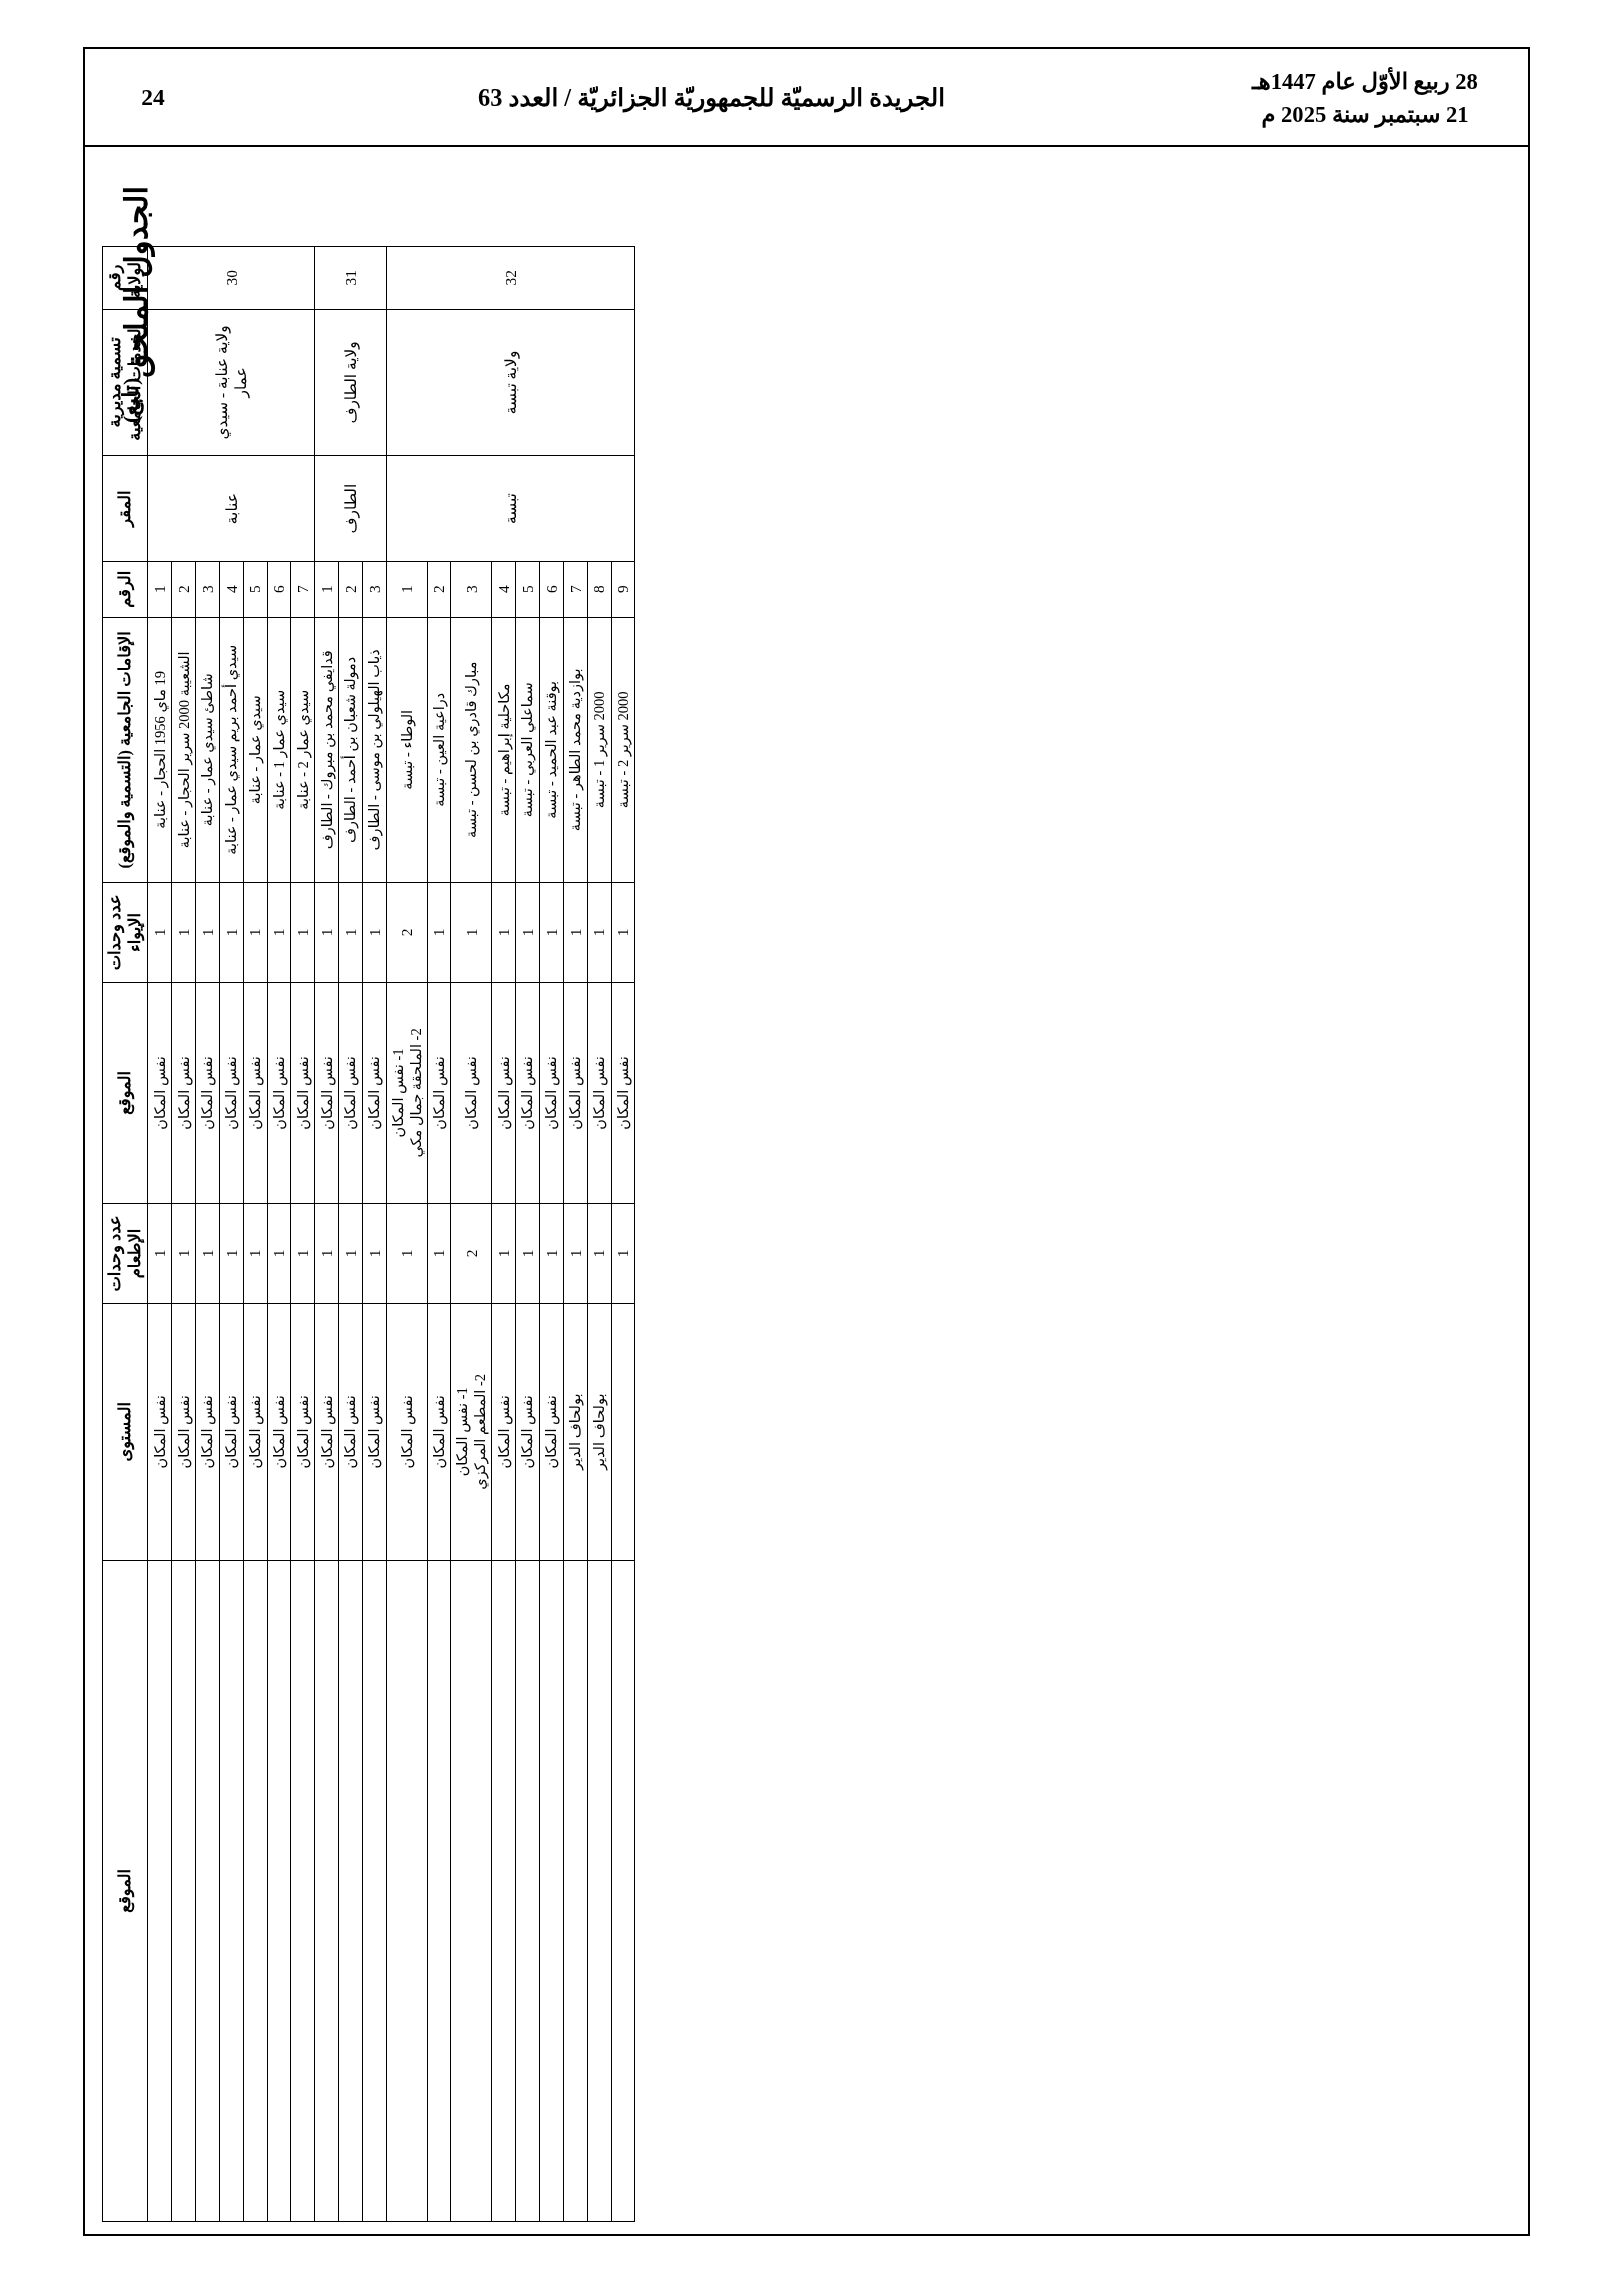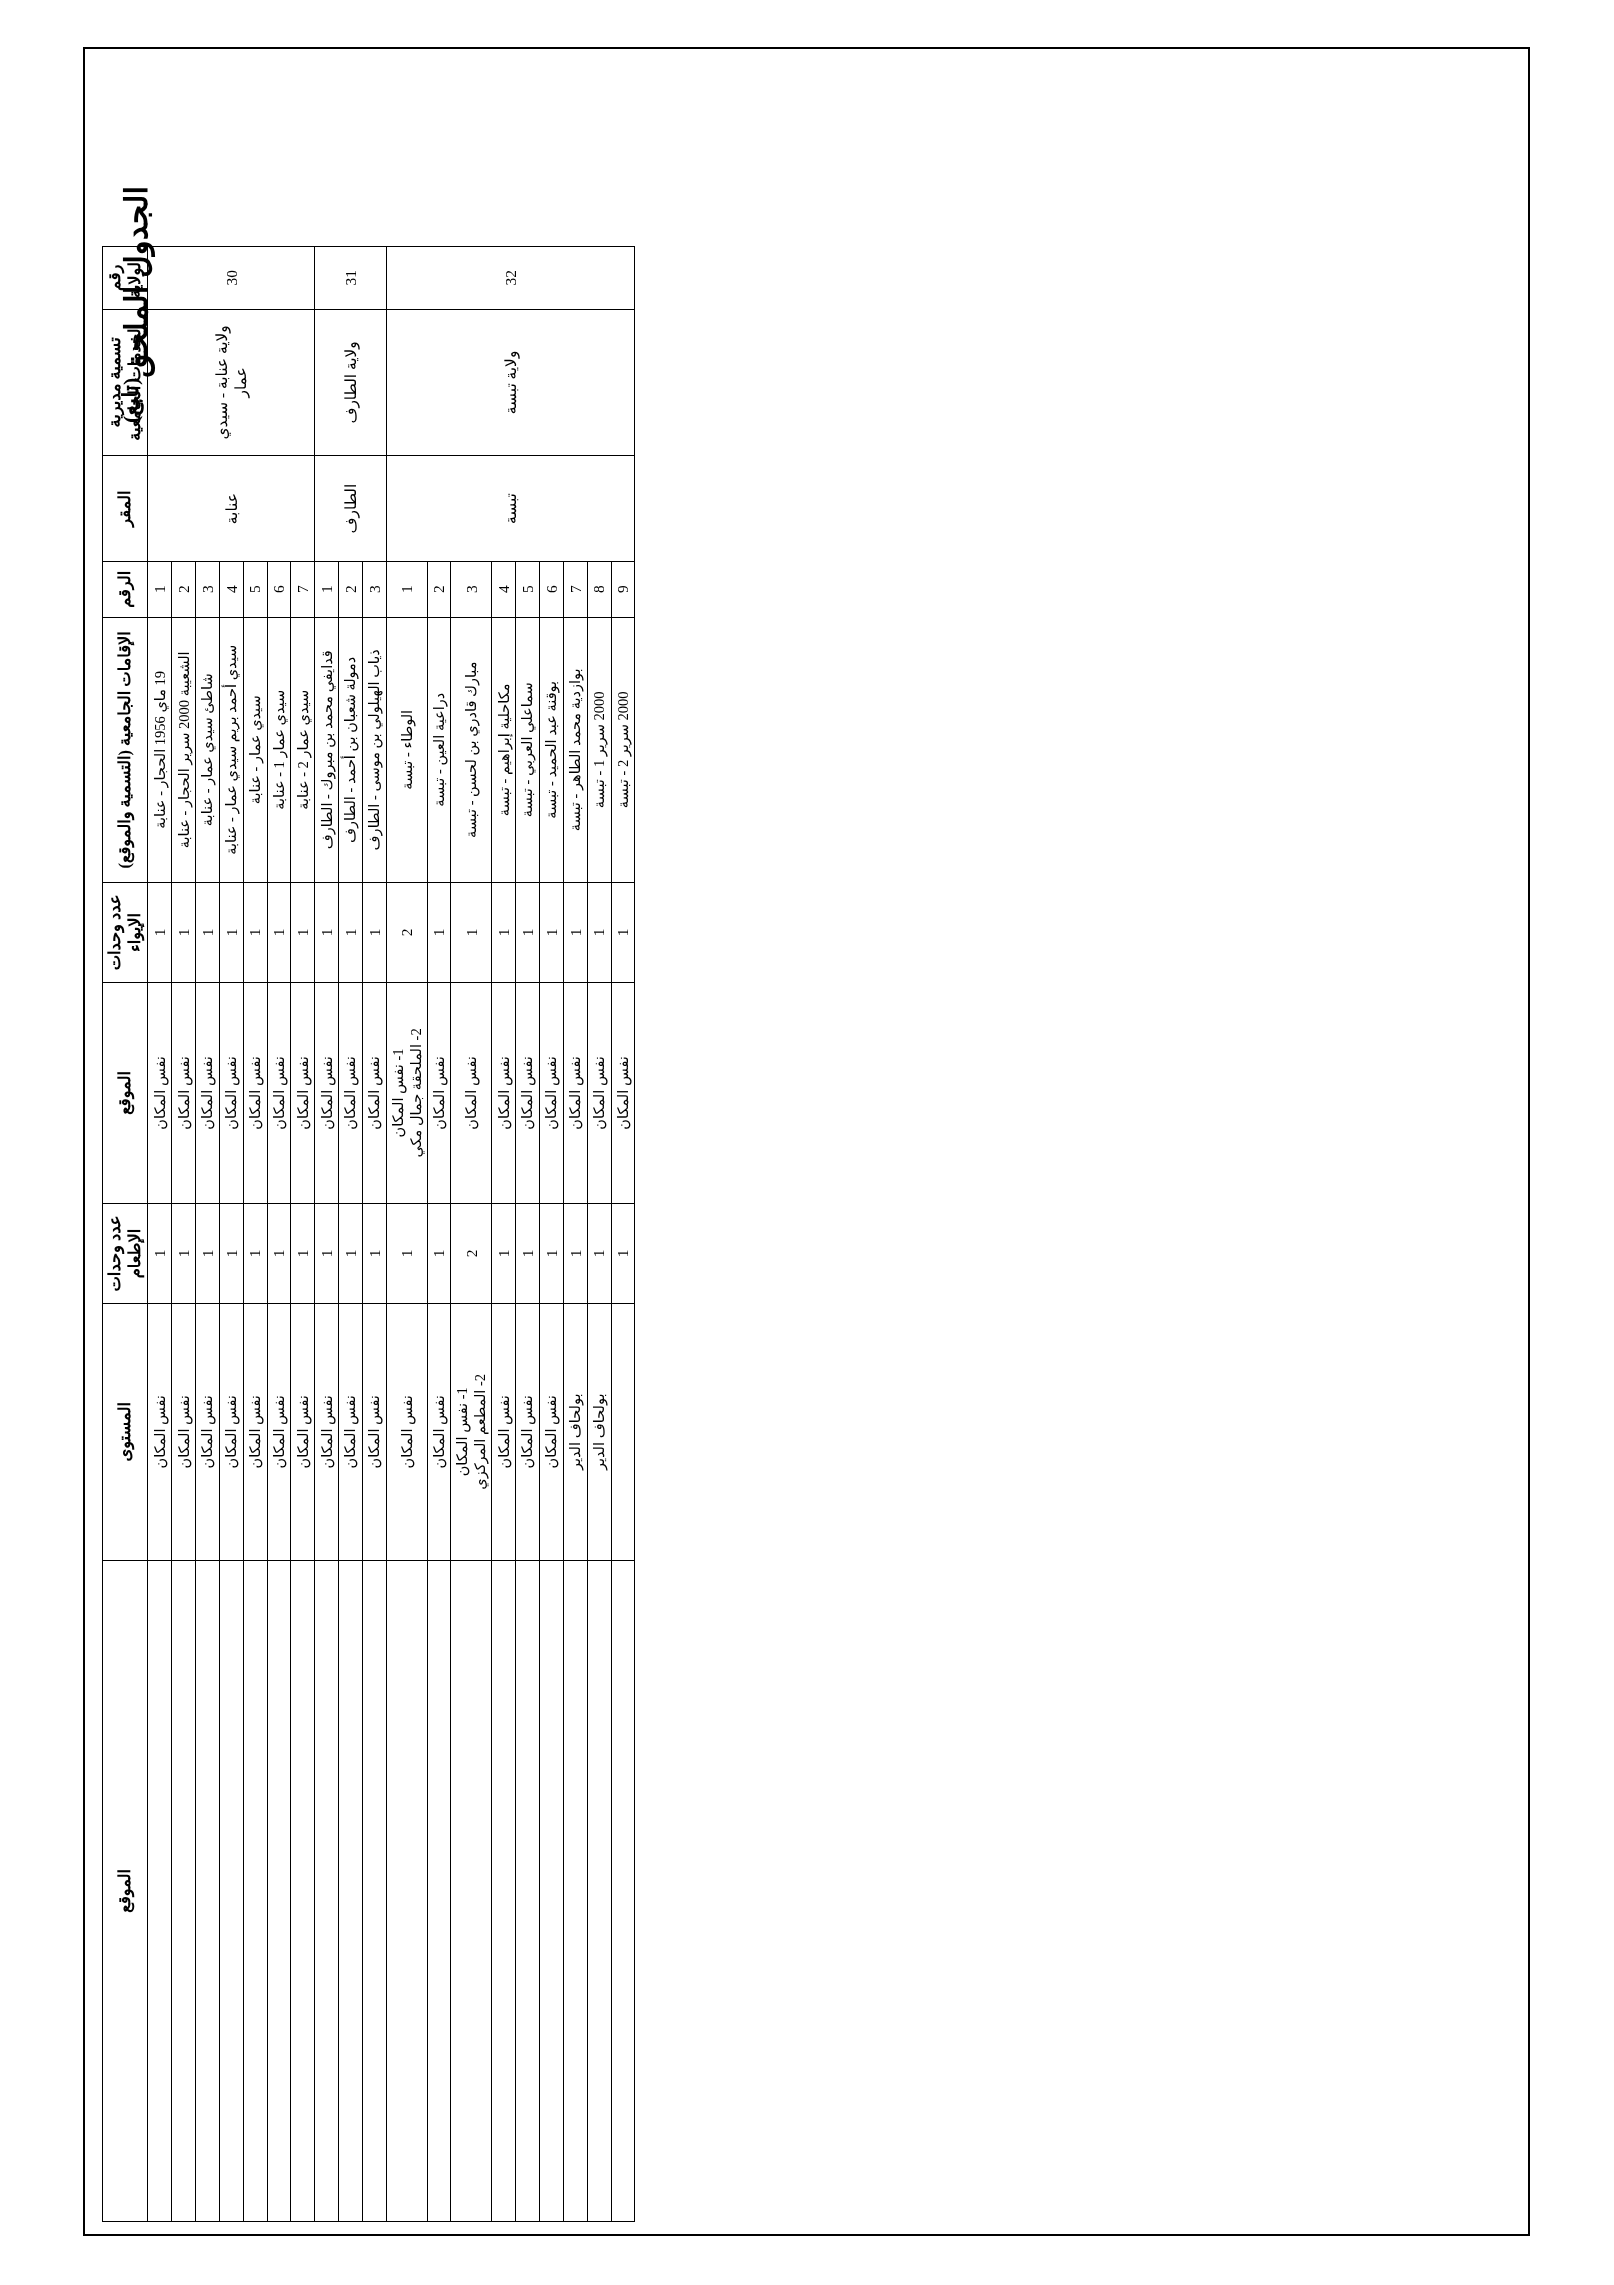--- a/index.html
+++ b/index.html
@@ -121,20 +121,28 @@
   .c-level{width:262px;}
   .c-obs{width:678px;}
   .small{font-size:14.5px;}
   .two-line{line-height:1.5;}
 </style>
 </head>
 <body>
 
 <div class="page">
 
+  <div class="header">
+    <div class="hdr-date">
+      <span>28 ربيع الأوّل عام 1447هـ</span>
+      <span>21 سبتمبر سنة 2025 م</span>
+    </div>
+    <div class="hdr-title">الجريدة الرسميّة للجمهوريّة الجزائريّة / العدد 63</div>
+    <div class="hdr-page">24</div>
+  </div>
 
   <div class="body-area">
     <div class="rot-wrap">
       <div class="sheet">
 
         <div class="sheet-title">
           <span>الجدول الملحق</span>
           <span class="sub">(تابع)</span>
         </div>
 

